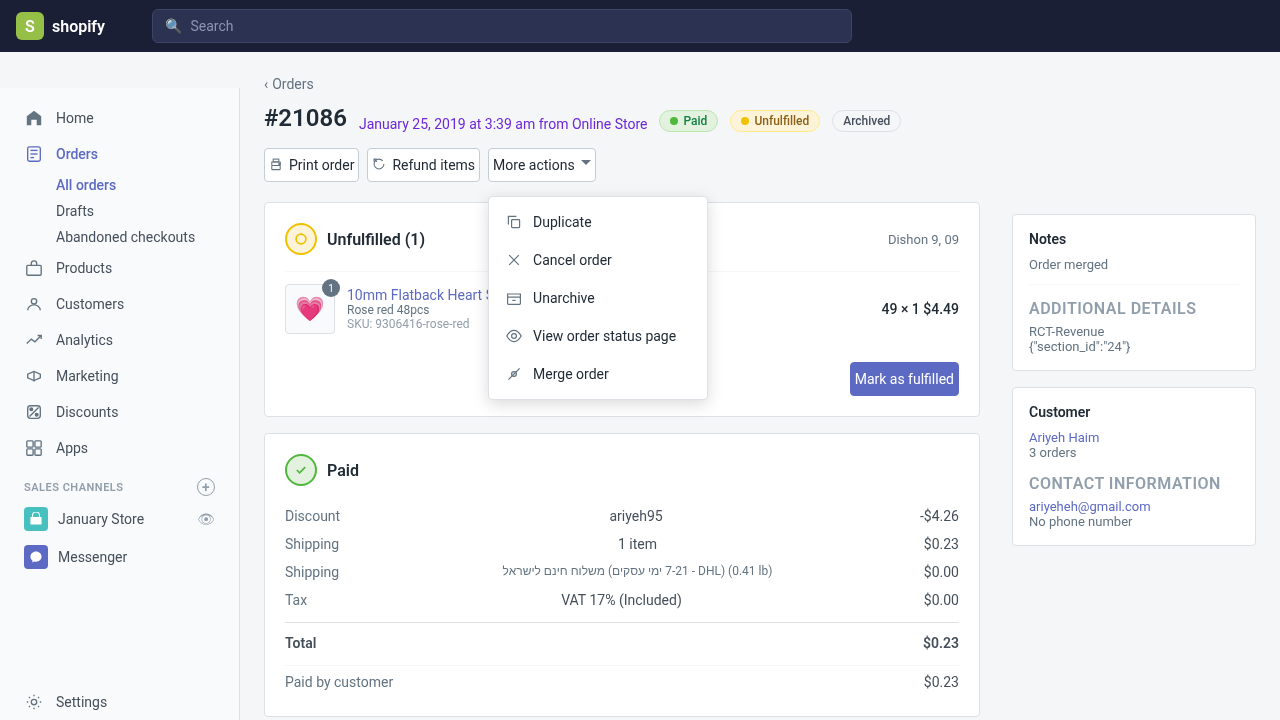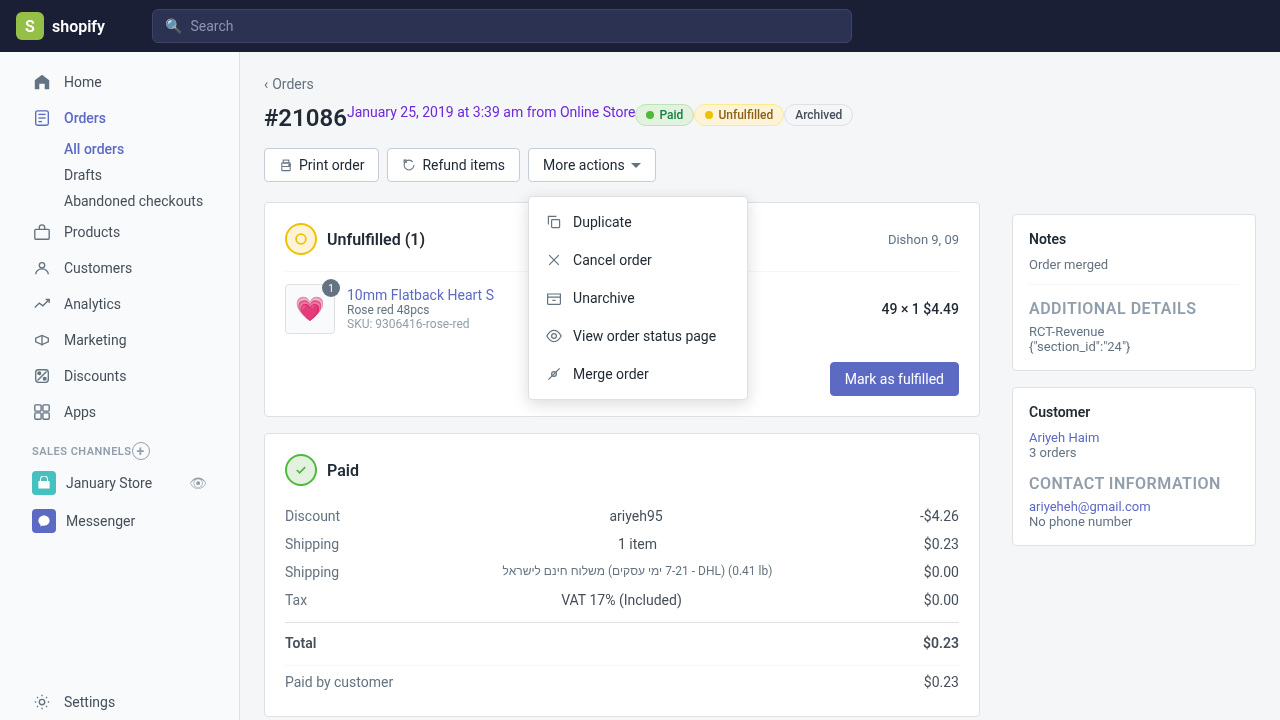--- a/index.html
+++ b/index.html
@@ -52,23 +52,24 @@
     .app-body {
       display: flex;
       height: calc(100vh - 52px);
     }
 
     
     .sidebar {
       width: 240px;
       background: #f9fafb;
       border-right: 1px solid #dde0e4;
-      padding: 12px 16px;
+      padding: 12px 8px;
       flex-shrink: 0;
       overflow-y: auto;
+      margin-top: 36px;
     }
     .sidebar-item {
       display: flex;
       align-items: center;
       gap: 12px;
       padding: 8px 16px;
       cursor: pointer;
       color: #454f5b;
       font-size: 14px;
       border-radius: 0;
@@ -84,20 +85,21 @@
     .sidebar-sub-item.active { color: #5c6ac4; font-weight: 500; }
     .sidebar-section-label {
       font-size: 11px;
       font-weight: 600;
       color: #919eab;
       text-transform: uppercase;
       letter-spacing: 0.5px;
       padding: 12px 16px 4px;
       display: flex;
       align-items: center;
+      justify-content: space-between;
     }
     .sidebar-add-btn {
       width: 18px;
       height: 18px;
       border-radius: 50%;
       border: 1px solid #919eab;
       display: flex;
       align-items: center;
       justify-content: center;
       cursor: pointer;
@@ -141,22 +143,22 @@
       align-items: center;
       gap: 4px;
       color: #637381;
       font-size: 14px;
       margin-bottom: 12px;
       cursor: pointer;
     }
 
     .order-header {
       display: flex;
-      align-items: flex-start;
-      gap: 0;
+      align-items: flex-end;
+      gap: 12px;
       margin-bottom: 16px;
       flex-wrap: wrap;
     }
     .order-number {
       font-size: 24px;
       font-weight: 600;
     }
     .order-meta {
       color: #6d28d9;
       font-size: 14px;
@@ -195,23 +197,23 @@
     .dot-yellow { background: #eec200; }
 
     .action-bar {
       display: flex;
       align-items: center;
       gap: 8px;
       margin-bottom: 20px;
     }
     .btn {
       display: inline-flex;
-      align-items: center;
+      align-items: flex-start;
       gap: 6px;
-      padding: 8px 14px;
+      padding: 8px 4px;
       border-radius: 4px;
       border: 1px solid #c4cdd5;
       background: white;
       cursor: pointer;
       font-size: 14px;
       color: #212b36;
       font-family: inherit;
     }
     .btn-primary {
       background: #5c6ac4;

